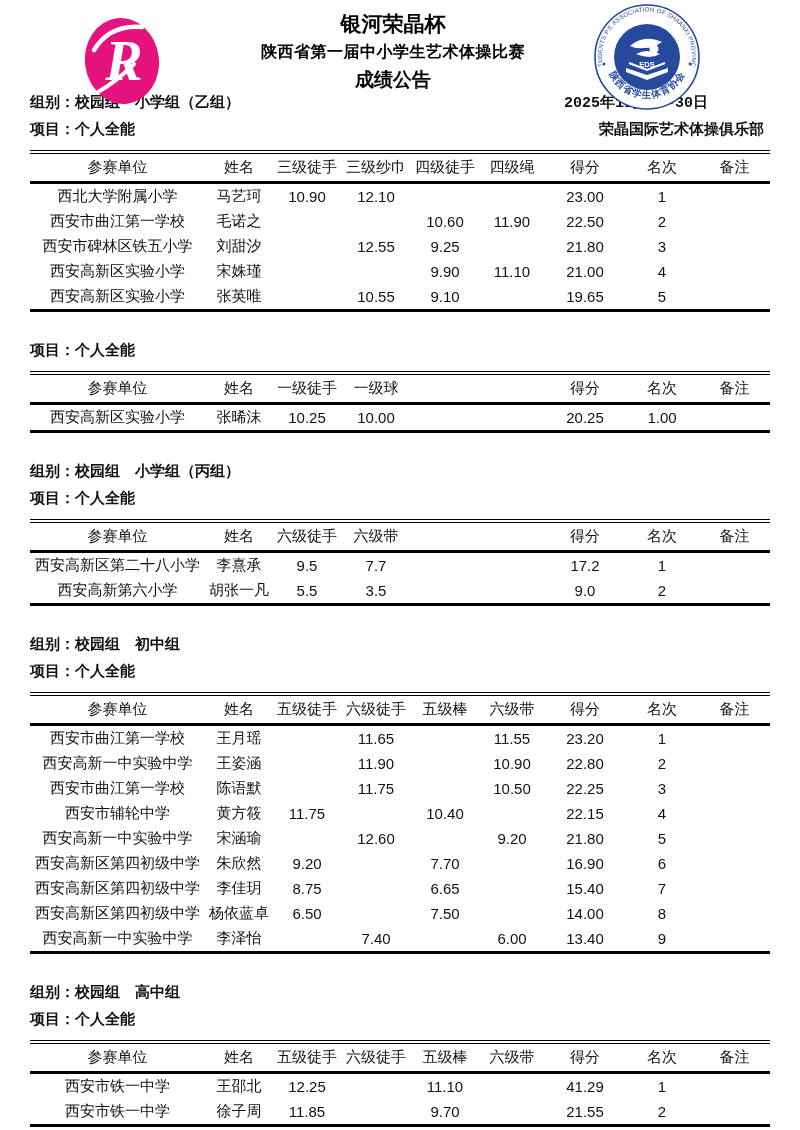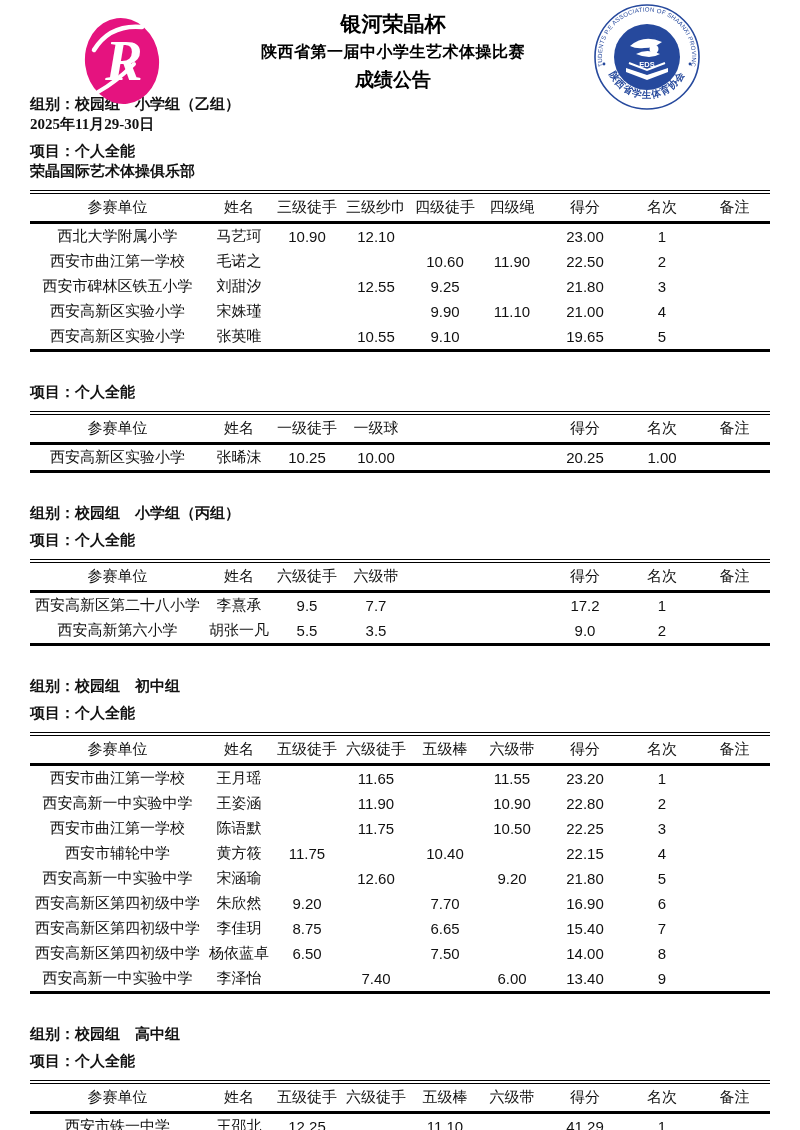--- a/index.html
+++ b/index.html
@@ -11,24 +11,24 @@
   .logo-left{position:absolute;left:52px;top:8px;width:80px;height:92px;}
   .logo-right{position:absolute;left:562px;top:-4px;width:110px;height:110px;}
   .titles{position:absolute;left:116px;right:130px;top:4px;text-align:center;
           font-family:"Liberation Sans",sans-serif;font-weight:700;color:#000;}
   .titles .t1{font-size:21px;line-height:27px;}
   .titles .t2{font-size:16px;line-height:29px;letter-spacing:.5px;}
   .titles .t3{font-size:19px;line-height:27px;}
 
   
   .meta-row{display:flex;justify-content:space-between;align-items:baseline;
-            font-family:Liberation Serif, serif;font-weight:700;font-size:15px;
-            line-height:20px;margin:0 0 7px 0;flex-direction:column;}
+            font-family:Liberation Mono, monospace;font-weight:700;font-size:15px;
+            line-height:20px;margin:0 0 7px 0;}
   .meta-row .right-date{margin-right:62px;font-weight:700;}
-  .meta-row .right-club{margin-right:19px;font-weight:700;text-align:center;}
+  .meta-row .right-club{margin-right:6px;font-weight:700;text-align:center;}
   section.results{margin-bottom:30px;}
 
   
   table.results-table{border-collapse:collapse;table-layout:fixed;width:740px;
       margin-top:9px;border-top:4px double #000;border-bottom:3px solid #000;}
   table.results-table thead th{font-weight:400;font-size:15px;height:27px;
       padding:0;text-align:center;border-bottom:3px solid #000;white-space:nowrap;overflow:hidden;}
   table.results-table td{font-size:15px;height:25px;padding:0;text-align:center;
       white-space:nowrap;overflow:hidden;}
   td.num{font-family:"Liberation Sans","Liberation Serif",sans-serif;font-size:14.5px;}

